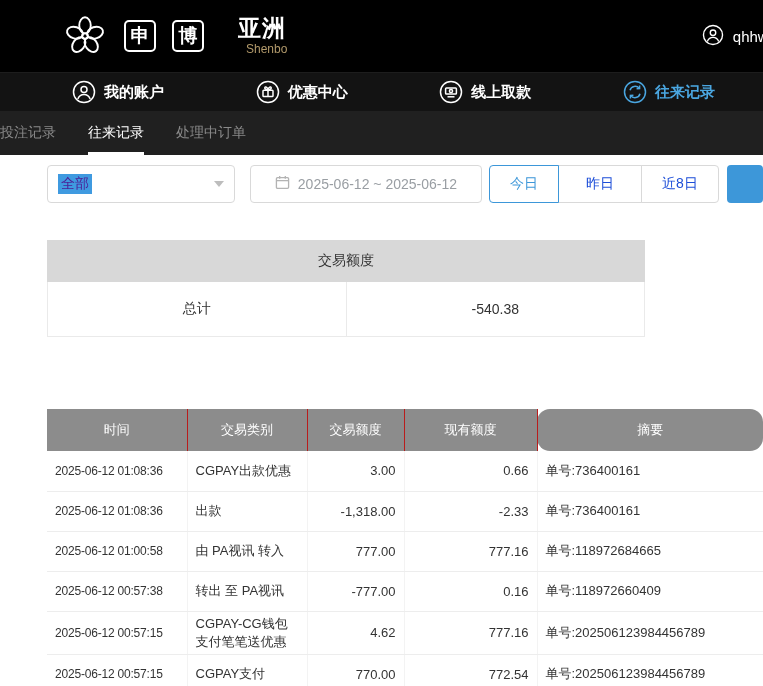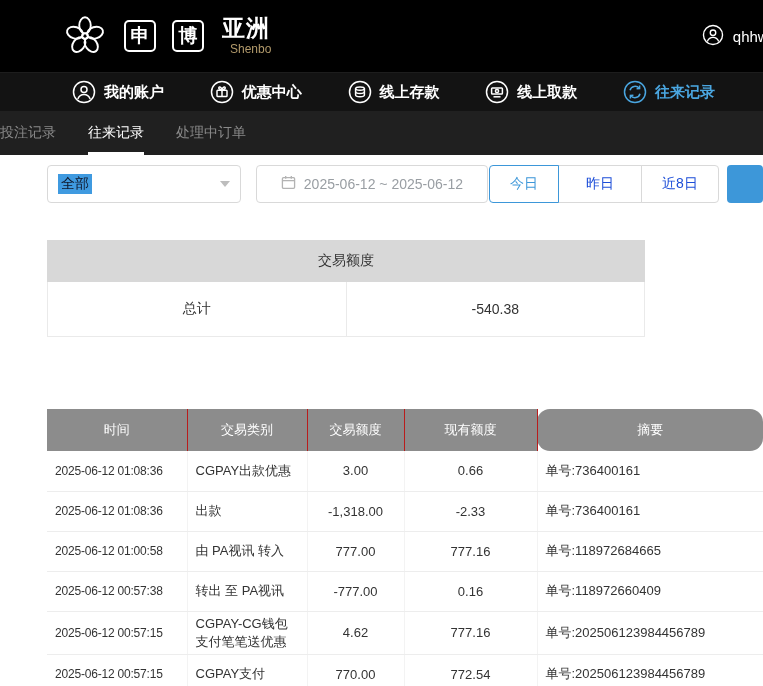--- a/index.html
+++ b/index.html
@@ -9,21 +9,21 @@
     position:relative;
   }
   
   .topbar{height:72px;background:#000;display:flex;align-items:center;
     justify-content:space-between;box-sizing:border-box;padding:0 0 0 62px;}
   .logo{display:flex;align-items:center;gap:10px;}
   .flower{display:flex;align-items:center;}
   .cn-box{width:28px;height:28px;border:2px solid #fff;border-radius:5px;
     color:#fff;font-size:19px;font-weight:bold;line-height:28px;text-align:center;
     margin-left:6px;}
-  .brand-text{margin-left:8px;line-height:1;}
+  .brand-text{margin-left:24px;line-height:1;}
   .brand-cn{color:#fff;font-size:23px;font-weight:bold;letter-spacing:1px;}
   .brand-en{color:#b29a6b;font-size:12px;margin:3px 0 0 8px;}
   .user{display:flex;align-items:center;gap:9px;color:#fff;font-size:15px;
     white-space:nowrap;margin-right:-14px;}
   
   .mainnav{height:39px;background:#131313;display:flex;align-items:center;
     justify-content:space-between;box-sizing:border-box;padding:0 48px 0 72px;
     border-top:1px solid #1d1d1d;}
   .nav-item{display:flex;align-items:center;gap:8px;color:#fff;font-size:15px;
     font-weight:600;cursor:pointer;white-space:nowrap;}
@@ -34,28 +34,28 @@
     box-sizing:border-box;gap:32px;}
   .tab{display:flex;align-items:center;color:#8a8a8a;font-size:14px;
     box-sizing:border-box;border-bottom:3px solid transparent;padding-top:3px;
     cursor:pointer;white-space:nowrap;}
   .tab.active{color:#fff;border-bottom-color:#fff;}
   
   .filters{display:flex;align-items:center;margin:10px 0 0 47px;}
   .select{width:200px;height:38px;border:1px solid #d9d9d9;border-radius:4px;
     box-sizing:border-box;display:flex;align-items:center;justify-content:space-between;
     padding:0 10px;background:#fff;cursor:pointer;}
-  .select-value{background:#3f9ae0;color:#0f172a;font-size:14px;padding:1px 3px;}
+  .select-value{background:#3f9ae0;color:#4c1d95;font-size:14px;padding:1px 3px;}
   .caret{width:0;height:0;border-left:5px solid transparent;
     border-right:5px solid transparent;border-top:6px solid #bdbdbd;}
   .date{width:235px;height:38px;border:1px solid #d9d9d9;border-radius:4px;
     box-sizing:border-box;display:flex;align-items:center;gap:8px;padding:0 24px;
     margin-left:15px;color:#999ea3;font-size:14px;background:#fff;cursor:pointer;
     white-space:nowrap;}
-  .btn-group{display:flex;margin-left:1px;}
+  .btn-group{display:flex;margin-left:7px;}
   .qbtn{height:38px;box-sizing:border-box;border:1px solid #d9d9d9;background:#fff;
     color:#1d4ed8;font-size:14px;display:flex;align-items:center;justify-content:center;
     cursor:pointer;}
   .qbtn + .qbtn{margin-left:-1px;}
   .qbtn.first{border-radius:4px 0 0 4px;}
   .qbtn.last{border-radius:0 4px 4px 0;}
   .qbtn.active{border-color:#3d97d9;color:#3d97d9;position:relative;z-index:2;}
   .w-today{width:70px;} .w-yest{width:84px;} .w-last8{width:78px;}
   .search-btn{width:36px;height:38px;background:#3d97d9;border:none;
     border-radius:4px;margin-left:8px;cursor:pointer;flex:none;}
@@ -70,21 +70,21 @@
   table.records{margin:72px 0 0 47px;width:716px;border-collapse:collapse;
     table-layout:fixed;font-size:13px;color:#333;}
   table.records th{background:#8c8c8c;color:#fff;font-weight:400;height:40px;
     font-size:13px;border-right:1px solid #b91c1c;text-align:center;}
   table.records th:last-child{border-right:none;border-radius:13px;}
   table.records td{height:40px;box-sizing:border-box;padding:3px 8px;
     border-bottom:1px solid #ededed;border-right:1px solid #f3f3f3;
     background:#fff;vertical-align:middle;}
   table.records td:last-child{border-right:none;}
   .c-time{font-size:12px;white-space:nowrap;letter-spacing:-0.2px;}
-  .c-amount,.c-balance{text-align:center;}
+  .c-amount,.c-balance{text-align:right;}
   .c-memo{white-space:nowrap;}
 </style>
 </head>
 <body>
 
 <header class="topbar">
   <div class="logo">
     <span class="flower">
       <svg width="46" height="46" viewBox="0 0 48 48" fill="none">
         <g stroke="#fff" stroke-width="2">
@@ -130,31 +130,20 @@
   <div class="nav-item">
     <span>
       <svg width="24" height="24" viewBox="0 0 24 24" fill="none" stroke="currentColor" stroke-width="1.5">
         <circle cx="12" cy="12" r="10.5"></circle>
         <rect x="7" y="10.2" width="10" height="6.3" rx="0.8"></rect>
         <line x1="12" y1="10.2" x2="12" y2="16.5"></line>
         <path d="M12 10.2c-1.5-.4-3.6-1-3.2-2.6.4-1.4 2.6-.8 3.2 2.6zM12 10.2c1.5-.4 3.6-1 3.2-2.6-.4-1.4-2.6-.8-3.2 2.6z"></path>
       </svg>
     </span>
     <span>优惠中心</span>
-  </div>
-  <div class="nav-item">
-    <span>
-      <svg width="24" height="24" viewBox="0 0 24 24" fill="none" stroke="currentColor" stroke-width="1.5">
-        <circle cx="12" cy="12" r="10.5"></circle>
-        <ellipse cx="12" cy="8.6" rx="4.4" ry="1.7"></ellipse>
-        <path d="M7.6 8.6v3.2c0 .95 1.95 1.7 4.4 1.7s4.4-.75 4.4-1.7V8.6"></path>
-        <path d="M7.6 11.8v3.2c0 .95 1.95 1.7 4.4 1.7s4.4-.75 4.4-1.7v-3.2"></path>
-      </svg>
-    </span>
-    <span>线上存款</span>
   </div>
   <div class="nav-item">
     <span>
       <svg width="24" height="24" viewBox="0 0 24 24" fill="none" stroke="currentColor" stroke-width="1.5">
         <circle cx="12" cy="12" r="10.5"></circle>
         <rect x="6.6" y="8" width="10.8" height="6" rx="0.8"></rect>
         <circle cx="12" cy="11" r="1.6"></circle>
         <path d="M8.5 16.8h7"></path>
       </svg>
     </span>

